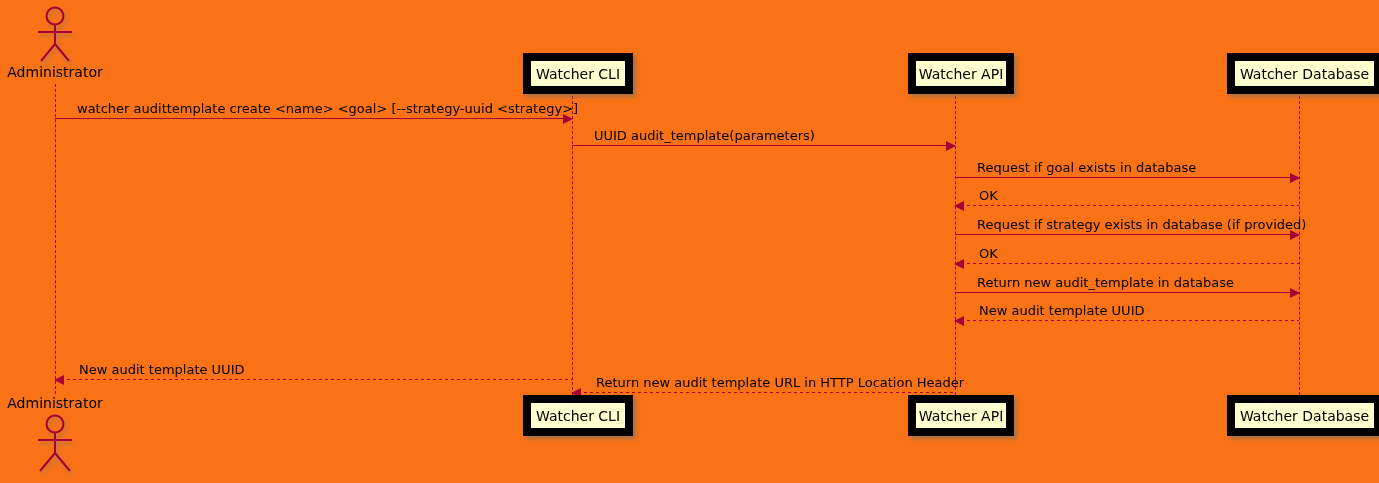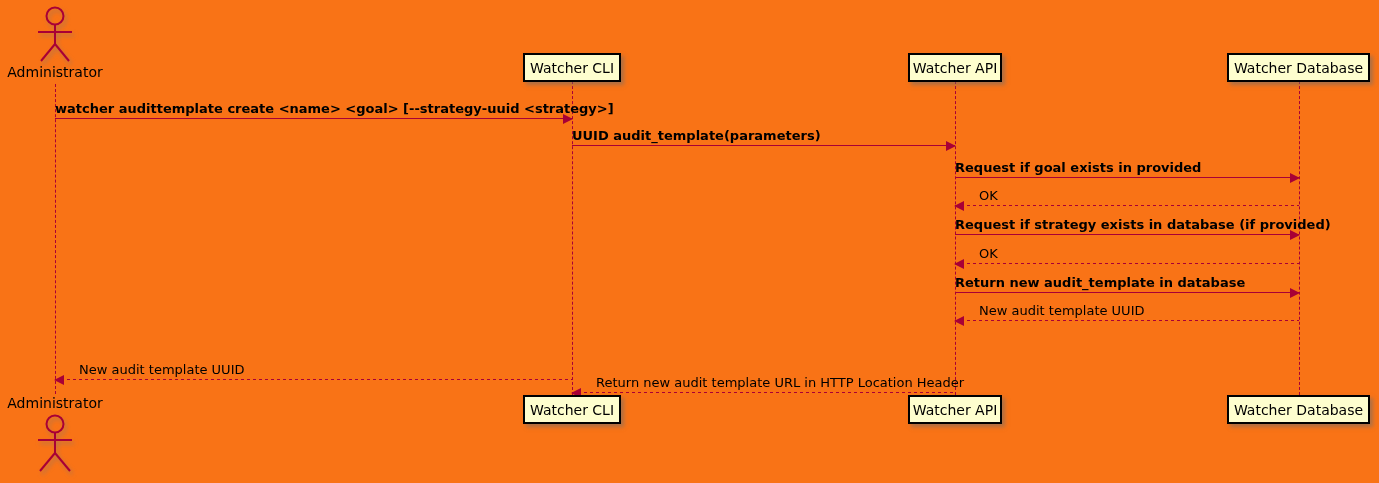--- a/index.html
+++ b/index.html
@@ -8,42 +8,42 @@
     font-family:"DejaVu Sans", sans-serif; overflow:hidden;
   }
   
   .lifeline { position:absolute; width:0; border-left:1px dashed #A80036; }
   .ll-admin { left:55px;  top:84px; height:310px; }
   .ll-cli   { left:572px; top:81px; height:314px; }
   .ll-api   { left:955px; top:81px; height:314px; }
   .ll-db    { left:1299px;top:81px; height:314px; }
   
   .pbox {
-    position:absolute; height:25px; background:#FEFECE; border:2px solid #000000;
+    position:absolute; height:25px; background:#FEFECE; border:8px solid #000000;
     box-shadow:3px 3px 4px rgba(110,110,110,0.55);
     display:flex; align-items:center; justify-content:center;
     font-size:14px; color:#000; white-space:nowrap;
   }
   .pb-cli { left:523px; width:94px; }
   .pb-api { left:908px; width:90px; }
   .pb-db  { left:1227px; width:139px; }
   .row-top .pbox { top:53px; }
   .pb-cli.bottom, .pb-api.bottom, .pb-db.bottom { top:395px; }
   
   .actor-label { position:absolute; width:110px; left:0; text-align:center;
     font-size:14px; color:#000; }
   .actor-label.top { top:64px; }
   .actor-label.bottom { top:395px; }
   .actor-figure { position:absolute; left:25px; filter:drop-shadow(2px 3px 2px rgba(120,120,120,0.55)); }
   .actor-figure.top { top:4px; }
   .actor-figure.bottom { top:411px; }
   
   .msg { position:absolute; }
   .msg .lbl { font-size:13px; color:#000; white-space:nowrap; height:15px; line-height:15px; }
-  .msg.solid  .lbl { padding-left:0;font-weight:bold; }
+  .msg.solid  .lbl { padding-left:22px; }
   .msg.dotted .lbl { padding-left:24px; }
   .msg .line { position:relative; height:1px; margin-top:2px; }
   .msg.solid  .line { background:#A80036; }
   .msg.dotted .line { background:repeating-linear-gradient(90deg,#A80036 0 3px,transparent 3px 6px); }
   .msg .head { position:absolute; top:-4.5px; width:0; height:0;
     border-top:5px solid transparent; border-bottom:5px solid transparent; }
   .msg.dir-right .head { right:-1px; border-left:10px solid #A80036; }
   .msg.dir-left  .head { left:-1px;  border-right:10px solid #A80036; }
   .m1  { top:101px; left:55px;  width:517px; }
   .m2  { top:128px; left:572px; width:383px; }
@@ -88,21 +88,21 @@
       <span class="head"></span>
     </div>
   </div>
   <div class="msg solid dir-right m2">
     <div class="lbl">UUID audit_template(parameters)</div>
     <div class="line">
       <span class="head"></span>
     </div>
   </div>
   <div class="msg solid dir-right m3">
-    <div class="lbl">Request if goal exists in provided</div>
+    <div class="lbl">Request if goal exists in database</div>
     <div class="line">
       <span class="head"></span>
     </div>
   </div>
   <div class="msg dotted dir-left m4">
     <div class="lbl">OK</div>
     <div class="line">
       <span class="head"></span>
     </div>
   </div>

